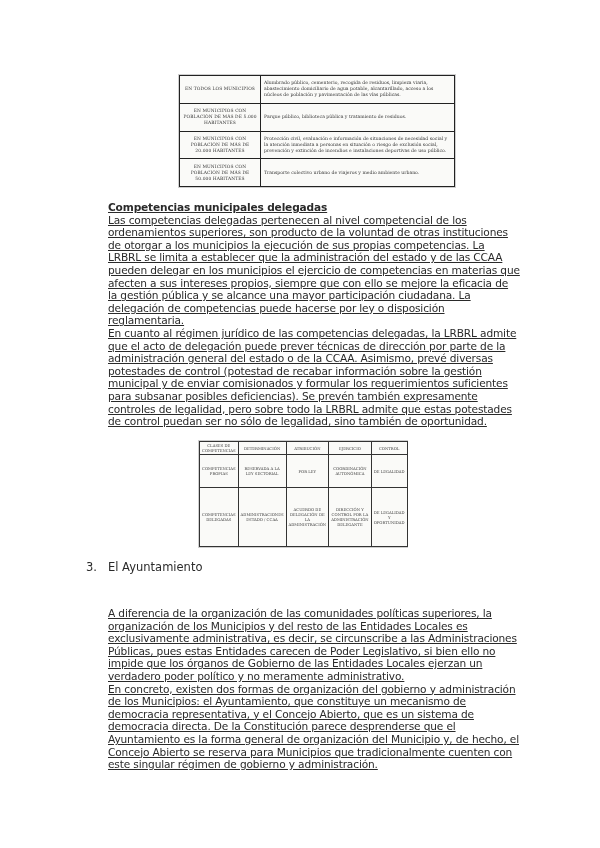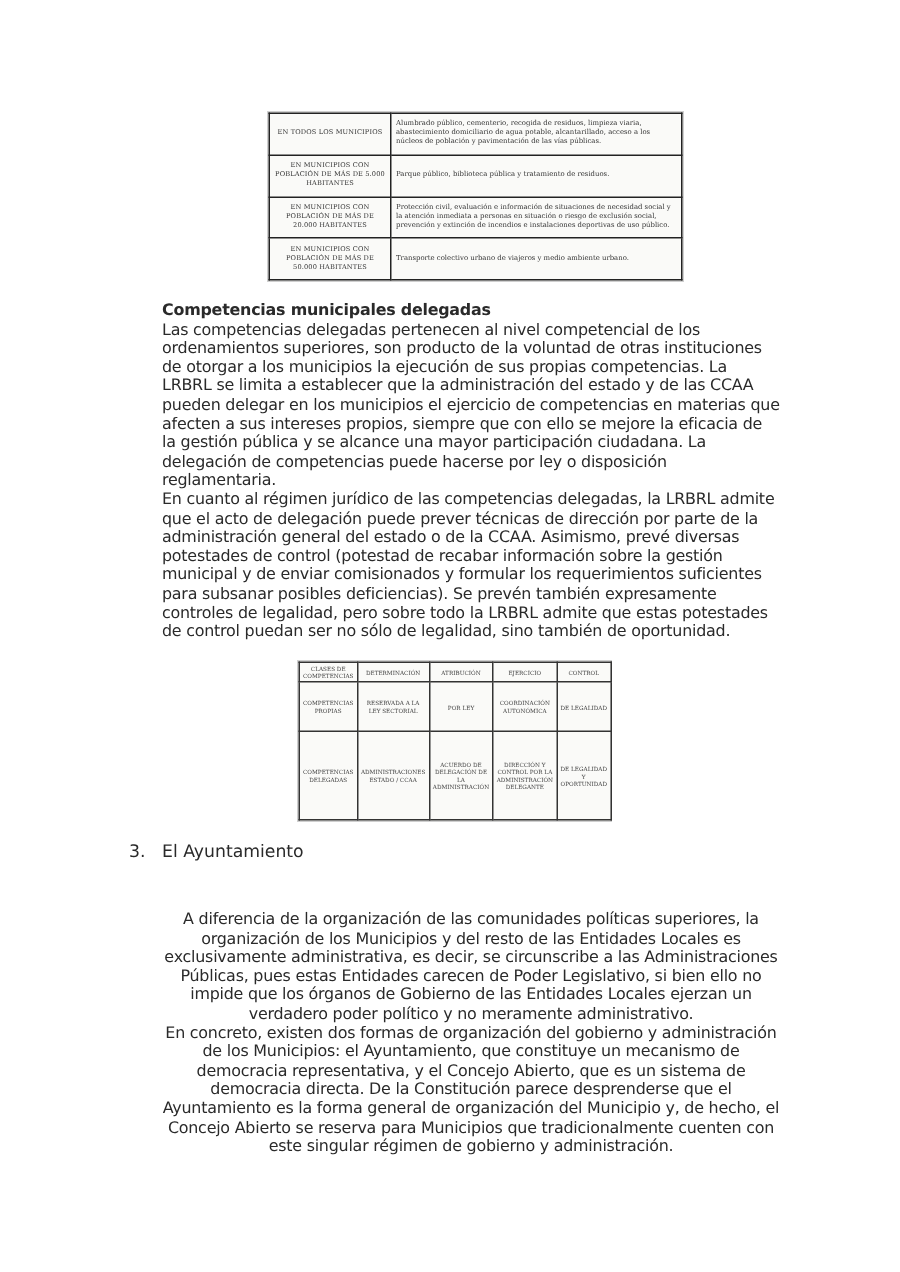--- a/index.html
+++ b/index.html
@@ -10,21 +10,21 @@
   .t1 td { border: 1px solid #222; font-family: "DejaVu Serif", serif; color: #333;
            font-size: 4.6px; line-height: 6px; padding: 1px 3px; vertical-align: middle; }
   .t1 td.k { width: 74px; text-align: center; font-size: 4.4px; letter-spacing: 0.1px; text-transform: uppercase; }
   .t2 td, .t2 th { border: 1px solid #333; font-family: "DejaVu Serif", serif; color: #444;
            font-size: 3.8px; line-height: 5px; padding: 1px 2px; text-align: center; vertical-align: middle; text-transform: uppercase; }
   .t2 th { font-weight: normal; height: 8px; }
   .text { position: absolute; left: 108px; width: 412px; font-size: 10.6px; line-height: 12.6px; letter-spacing: -0.15px; }
   .heading { font-weight: bold; }
   .sec { position: absolute; left: 86px; top: 560px; font-size: 11.5px; }
   .sec .num { display: inline-block; width: 22px; }
-  p { margin: 0; }
+  p { margin: 0; text-decoration: underline; }
 </style>
 </head>
 <body>
 
 <div class="scan" style="left:178px; top:74px; width:276px; height:112px;">
   <table class="t1">
     <tbody>
         <tr>
       <td class="k">En todos los municipios</td>
       <td>Alumbrado público, cementerio, recogida de residuos, limpieza viaria, abastecimiento domiciliario de agua potable, alcantarillado, acceso a los núcleos de población y pavimentación de las vías públicas.</td>
@@ -76,16 +76,16 @@
       <td>De legalidad y oportunidad</td>
     </tr>
   </tbody>
     </table>
 </div>
 
 <div class="sec">
   <span class="num">3.</span><span>El Ayuntamiento</span>
 </div>
 
-<div class="text" style="top:607px;text-align:center;">
+<div class="text" style="top:607px;">
   <p>A diferencia de la organización de las comunidades políticas superiores, la organización de los Municipios y del resto de las Entidades Locales es exclusivamente administrativa, es decir, se circunscribe a las Administraciones Públicas, pues estas Entidades carecen de Poder Legislativo, si bien ello no impide que los órganos de Gobierno de las Entidades Locales ejerzan un verdadero poder político y no meramente administrativo.</p>
   <p>En concreto, existen dos formas de organización del gobierno y administración de los Municipios: el Ayuntamiento, que constituye un mecanismo de democracia representativa, y el Concejo Abierto, que es un sistema de democracia directa. De la Constitución parece desprenderse que el Ayuntamiento es la forma general de organización del Municipio y, de hecho, el Concejo Abierto se reserva para Municipios que tradicionalmente cuenten con este singular régimen de gobierno y administración.</p>
 </div>
 
 </body></html>

